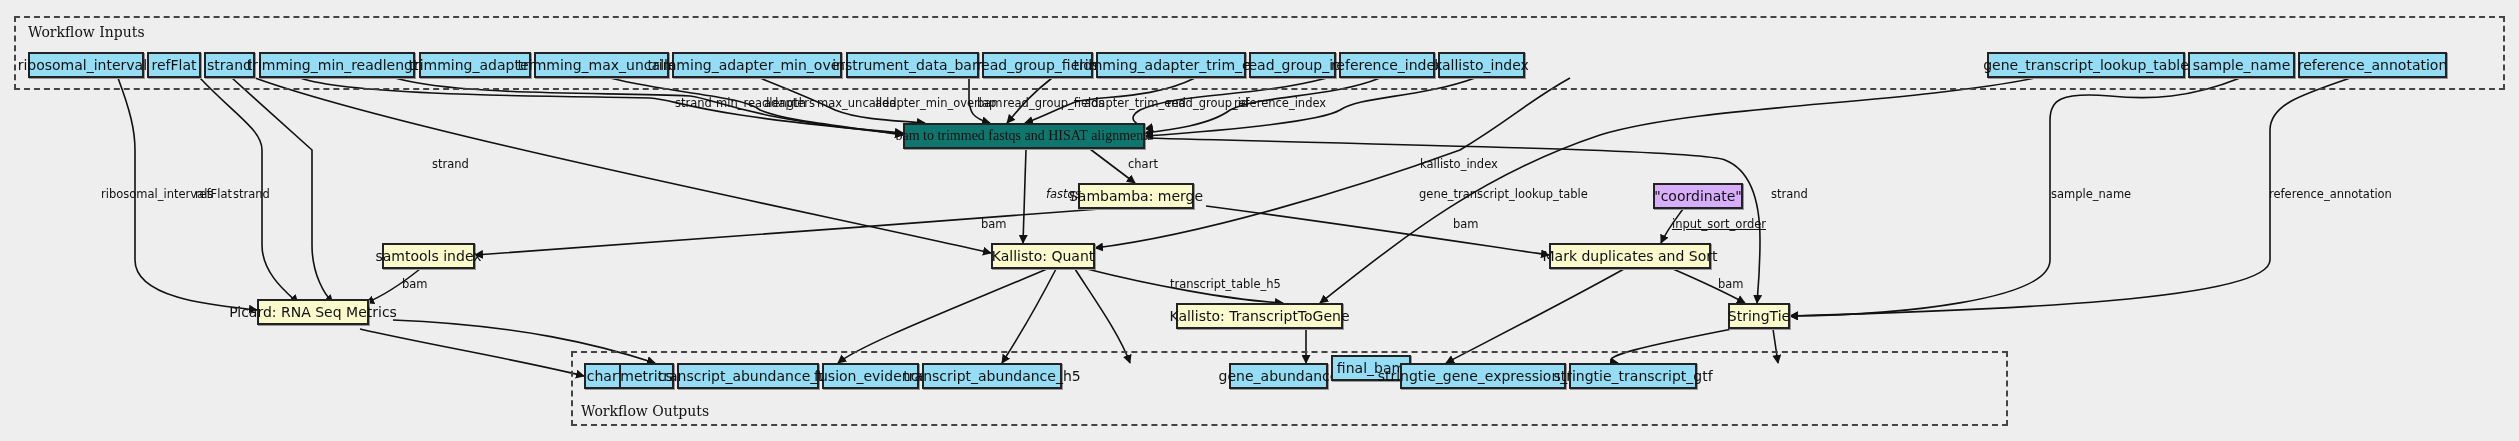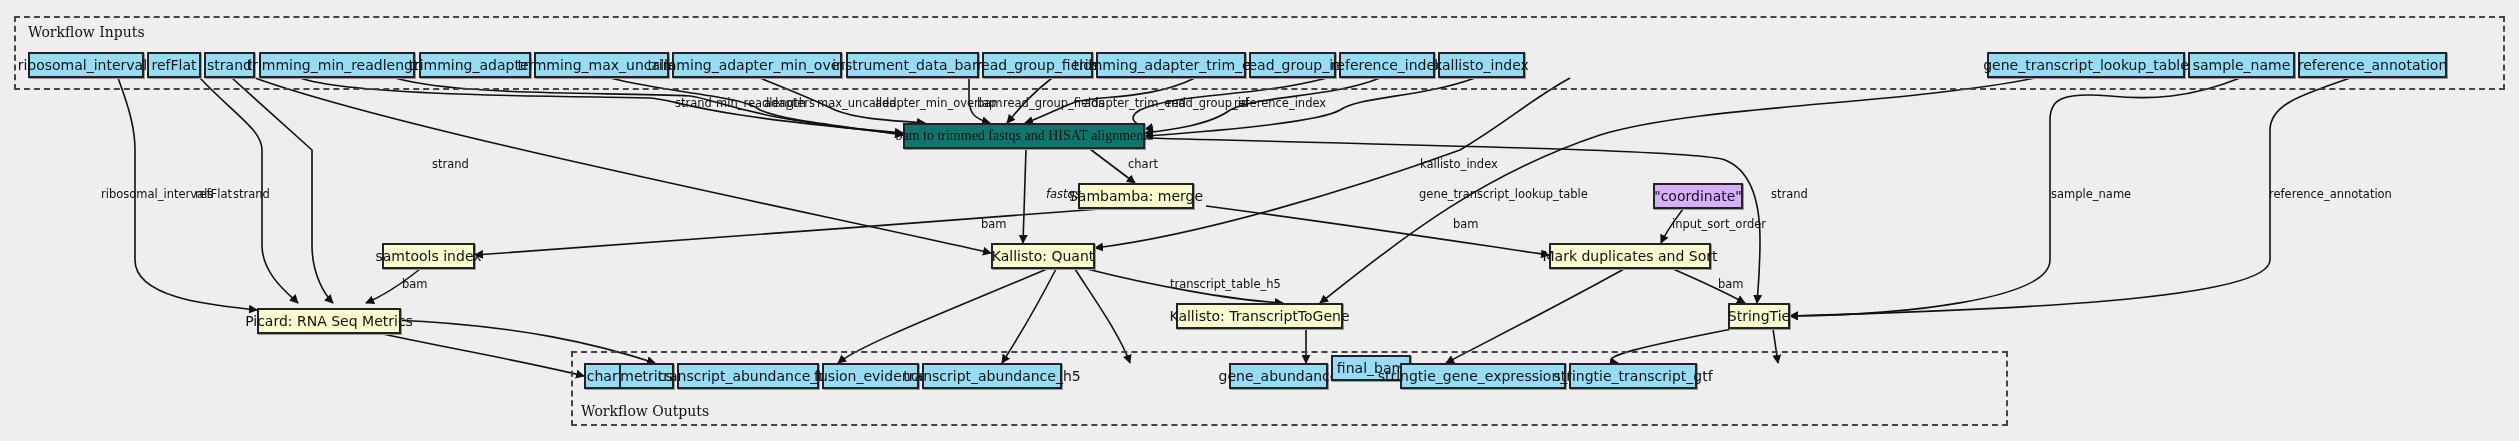--- a/index.html
+++ b/index.html
@@ -88,21 +88,21 @@
 <div class="node input" style="left:1987px;top:52px;width:198px;">gene_transcript_lookup_table</div>
 <div class="node input" style="left:2188px;top:52px;width:107px;">sample_name</div>
 <div class="node input" style="left:2298px;top:52px;width:149px;">reference_annotation</div>
 
 <div class="node main" style="left:903px;top:123px;width:242px;">bam to trimmed fastqs and HISAT alignments</div>
 <div class="node step" style="left:1078px;top:183px;width:116px;">Sambamba: merge</div>
 <div class="node step" style="left:382px;top:243px;width:93px;">samtools index</div>
 <div class="node step" style="left:991px;top:243px;width:104px;">Kallisto: Quant</div>
 <div class="node const" style="left:1653px;top:183px;width:90px;">"coordinate"</div>
 <div class="node step" style="left:1549px;top:243px;width:162px;">Mark duplicates and Sort</div>
-<div class="node step" style="left:257px;top:308px;width:144px;">Picard: RNA Seq Metrics</div>
+<div class="node step" style="left:257px;top:299px;width:112px;">Picard: RNA Seq Metrics</div>
 <div class="node step" style="left:1176px;top:303px;width:167px;">Kallisto: TranscriptToGene</div>
 <div class="node step" style="left:1728px;top:303px;width:62px;">StringTie</div>
 
 <div class="node output" style="left:584px;top:363px;width:42px;">chart</div>
 <div class="node output" style="left:619px;top:363px;width:55px;">metrics</div>
 <div class="node output" style="left:677px;top:363px;width:142px;">transcript_abundance_tsv</div>
 <div class="node output" style="left:822px;top:363px;width:97px;">fusion_evidence</div>
 <div class="node output" style="left:922px;top:363px;width:140px;">transcript_abundance_h5</div>
 <div class="node output" style="left:1229px;top:363px;width:99px;">gene_abundance</div>
 <div class="node output" style="left:1331px;top:355px;width:80px;">final_bam</div>
@@ -125,16 +125,16 @@
 <span class="elabel" style="left:1419px;top:187px;">gene_transcript_lookup_table</span>
 <span class="elabel" style="left:1771px;top:187px;">strand</span>
 <span class="elabel" style="left:2051px;top:187px;">sample_name</span>
 <span class="elabel" style="left:2269px;top:187px;">reference_annotation</span>
 <span class="elabel" style="left:101px;top:187px;">ribosomal_intervals</span>
 <span class="elabel" style="left:195px;top:187px;">refFlat</span>
 <span class="elabel" style="left:233px;top:187px;">strand</span>
 <span class="elabel" style="left:432px;top:157px;">strand</span>
 <span class="elabel" style="left:981px;top:217px;">bam</span>
 <span class="elabel" style="left:1453px;top:217px;">bam</span>
-<span class="elabel" style="left:1672px;top:217px;">input_sort_order</span>
+<span class="elabel" style="left:1672px;top:217px;text-decoration:underline;">input_sort_order</span>
 <span class="elabel" style="left:402px;top:277px;">bam</span>
 <span class="elabel" style="left:1170px;top:277px;">transcript_table_h5</span>
 <span class="elabel" style="left:1718px;top:277px;">bam</span>
 
 </body></html>

